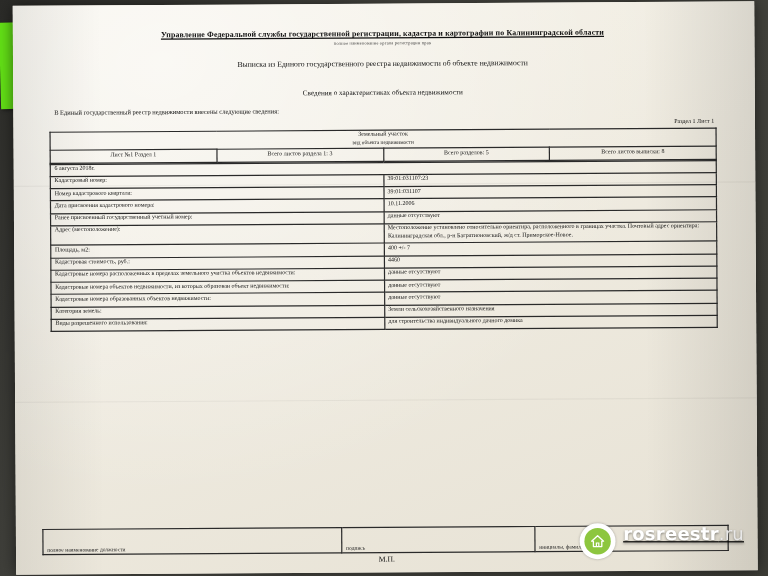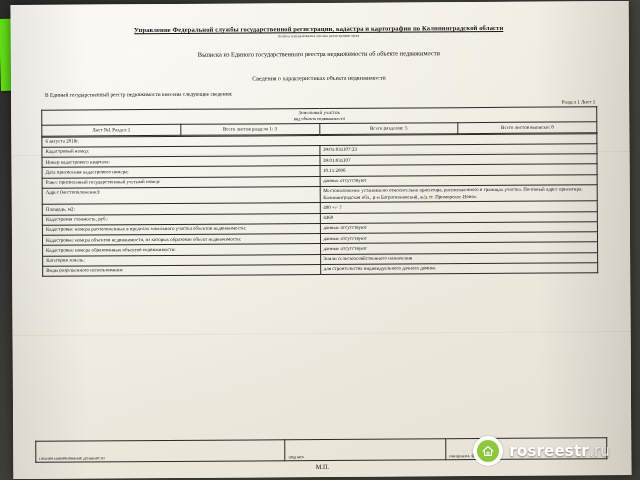--- a/index.html
+++ b/index.html
@@ -155,25 +155,25 @@
     top: 460px;
     text-align: center;
     font-size: 6.4px;
     color: #111;
     font-weight: normal;
   }
 
   
   .watermark {
     position: absolute;
-    right: 30px;
+    right: 20px;
     bottom: 14px;
     display: flex;
-    align-items: center;
     gap: 6px;
+    text-decoration: underline;
   }
   .wm-badge {
     width: 30px;
     height: 30px;
     border-radius: 50%;
     background: #ffffff;
     position: relative;
     box-shadow: 0 0 2px rgba(0,0,0,.3);
   }
   .wm-badge::before {

